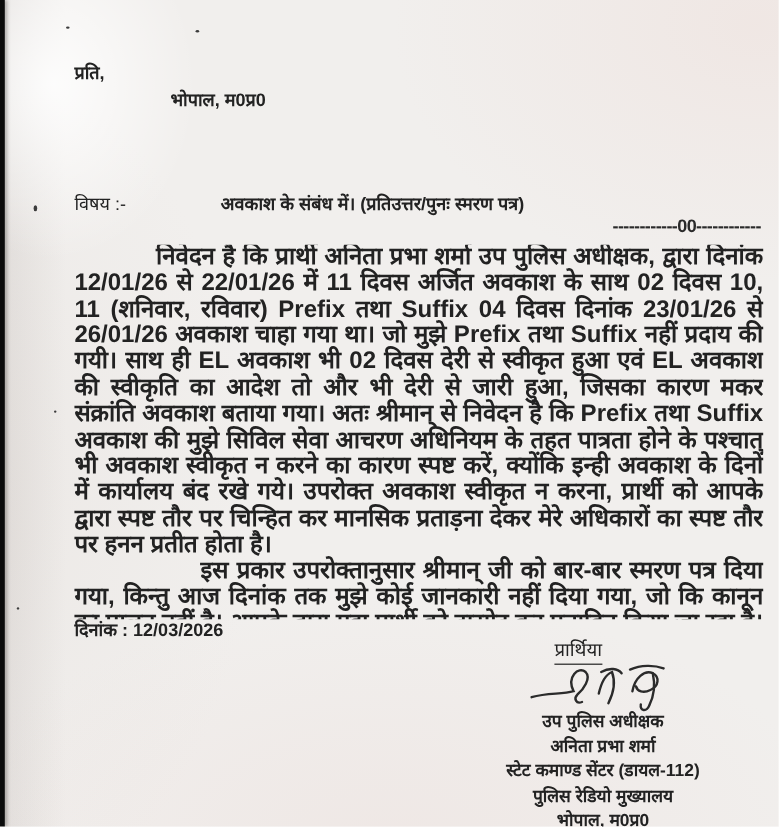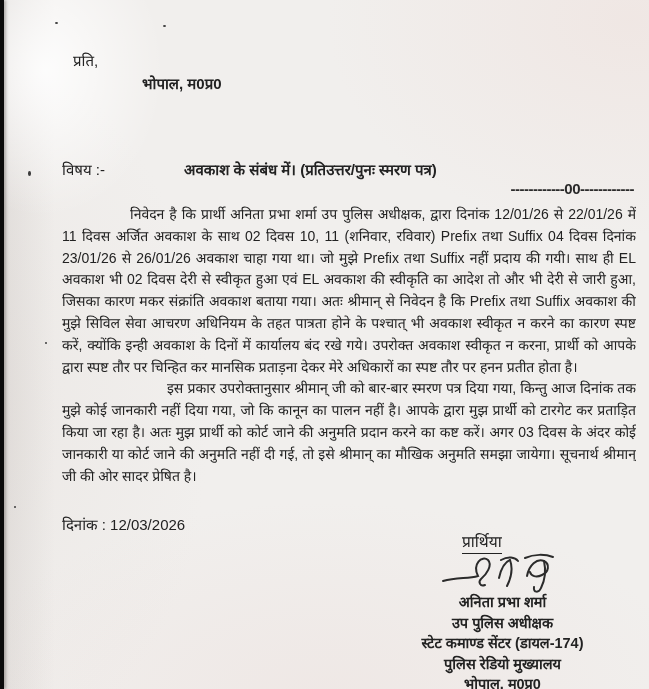--- a/index.html
+++ b/index.html
@@ -17,39 +17,39 @@
       radial-gradient(ellipse 520px 280px at 50% 102%, rgba(233,214,210,0.30), rgba(233,214,210,0) 72%),
       radial-gradient(ellipse 300px 500px at 0% 60%, rgba(228,222,218,0.35), rgba(228,222,218,0) 70%),
       #f1efed;
   }
   .edge-bar {
     position: absolute; left: 0; top: 0; width: 4px; height: 100%;
     background: #0b0b0b;
     box-shadow: 2px 0 3px rgba(60,55,52,0.35);
   }
   .txt { position: absolute; white-space: nowrap; }
-  .salutation { left: 62px; top: 50px; font-size: 15px; font-weight: 400; margin-left: 11px; }
+  .salutation { left: 62px; top: 50px; font-size: 15px; font-weight: 700; }
   .recipient { left: 142px; top: 73px; font-size: 15px; font-weight: 600; line-height: 22.5px; }
   .subject-label { left: 62px; top: 159px; font-size: 15px; font-weight: 400; }
   .subject-text { left: 140px; top: 159px; font-size: 15px; font-weight: 600; margin-left: 44px; }
   .divider {
     position: absolute; left: 62px; top: 180px; width: 572px;
     text-align: right; font-size: 15px; font-weight: 700;
     letter-spacing: -0.5px; color: #2a2a2a;
   }
   .body-block {
     position: absolute; left: 62px; top: 204px; width: 574px; height: 312px;
     overflow: hidden;
-    font-size: 14px; font-weight: 400; line-height: 21.8px;
+    font-size: 20px; font-weight: 700; line-height: 21.8px;
     text-align: justify;
   }
   .body-block p { margin: 0; }
   .para1 { text-indent: 68px; }
   .para2 { text-indent: 105px; }
-  .date-line { left: 62px; top: 514px; font-size: 15px; font-weight: 400; }
+  .date-line { left: 62px; top: 514px; font-size: 15px; font-weight: 700; }
   .sig-label {
     left: 462px; top: 530px; font-size: 15.5px; font-weight: 400;
     border-bottom: 1.6px solid #222; padding-bottom: 1px;
   }
   .signature { position: absolute; left: 441px; top: 551px; width: 128px; height: 48px; }
   .signature path { stroke: #2b2b2b; stroke-width: 2; fill: none; stroke-linecap: round; }
   .footer-block {
     position: absolute; left: 385px; top: 592px; width: 235px;
     text-align: center; font-size: 14.5px; font-weight: 600; line-height: 20.5px;
   }
@@ -96,20 +96,20 @@
   <svg class="signature" viewBox="0 0 128 48">
     <path d="M2 30 C16 26, 27 28, 37 25 C31 13, 41 4, 47 9 C52 14, 45 24, 40 28 C37 31, 39 36, 44 34"></path>
     <path d="M58 27 C60 18, 64 11, 69 9 C72 17, 70 27, 66 35"></path>
     <path d="M60 9 C67 5, 74 6, 77 10"></path>
     <path d="M86 25 C88 14, 96 7, 103 10 C109 13, 108 21, 101 24 C95 27, 90 25, 89 21"></path>
     <path d="M84 7 C93 3, 104 3, 112 6"></path>
     <path d="M103 10 C105 19, 104 29, 100 37 C98 42, 92 42, 93 36"></path>
   </svg>
 
   <div class="footer-block">
+    <div>उप पुलिस अधीक्षक</div>
     <div>अनिता प्रभा शर्मा</div>
-    <div>उप पुलिस अधीक्षक</div>
-    <div>स्टेट कमाण्ड सेंटर (डायल-174)</div>
+    <div>स्टेट कमाण्ड सेंटर (डायल-112)</div>
     <div>पुलिस रेडियो मुख्यालय</div>
     <div>भोपाल, म0प्र0</div>
   </div>
 
 </div>
 
 </body></html>

